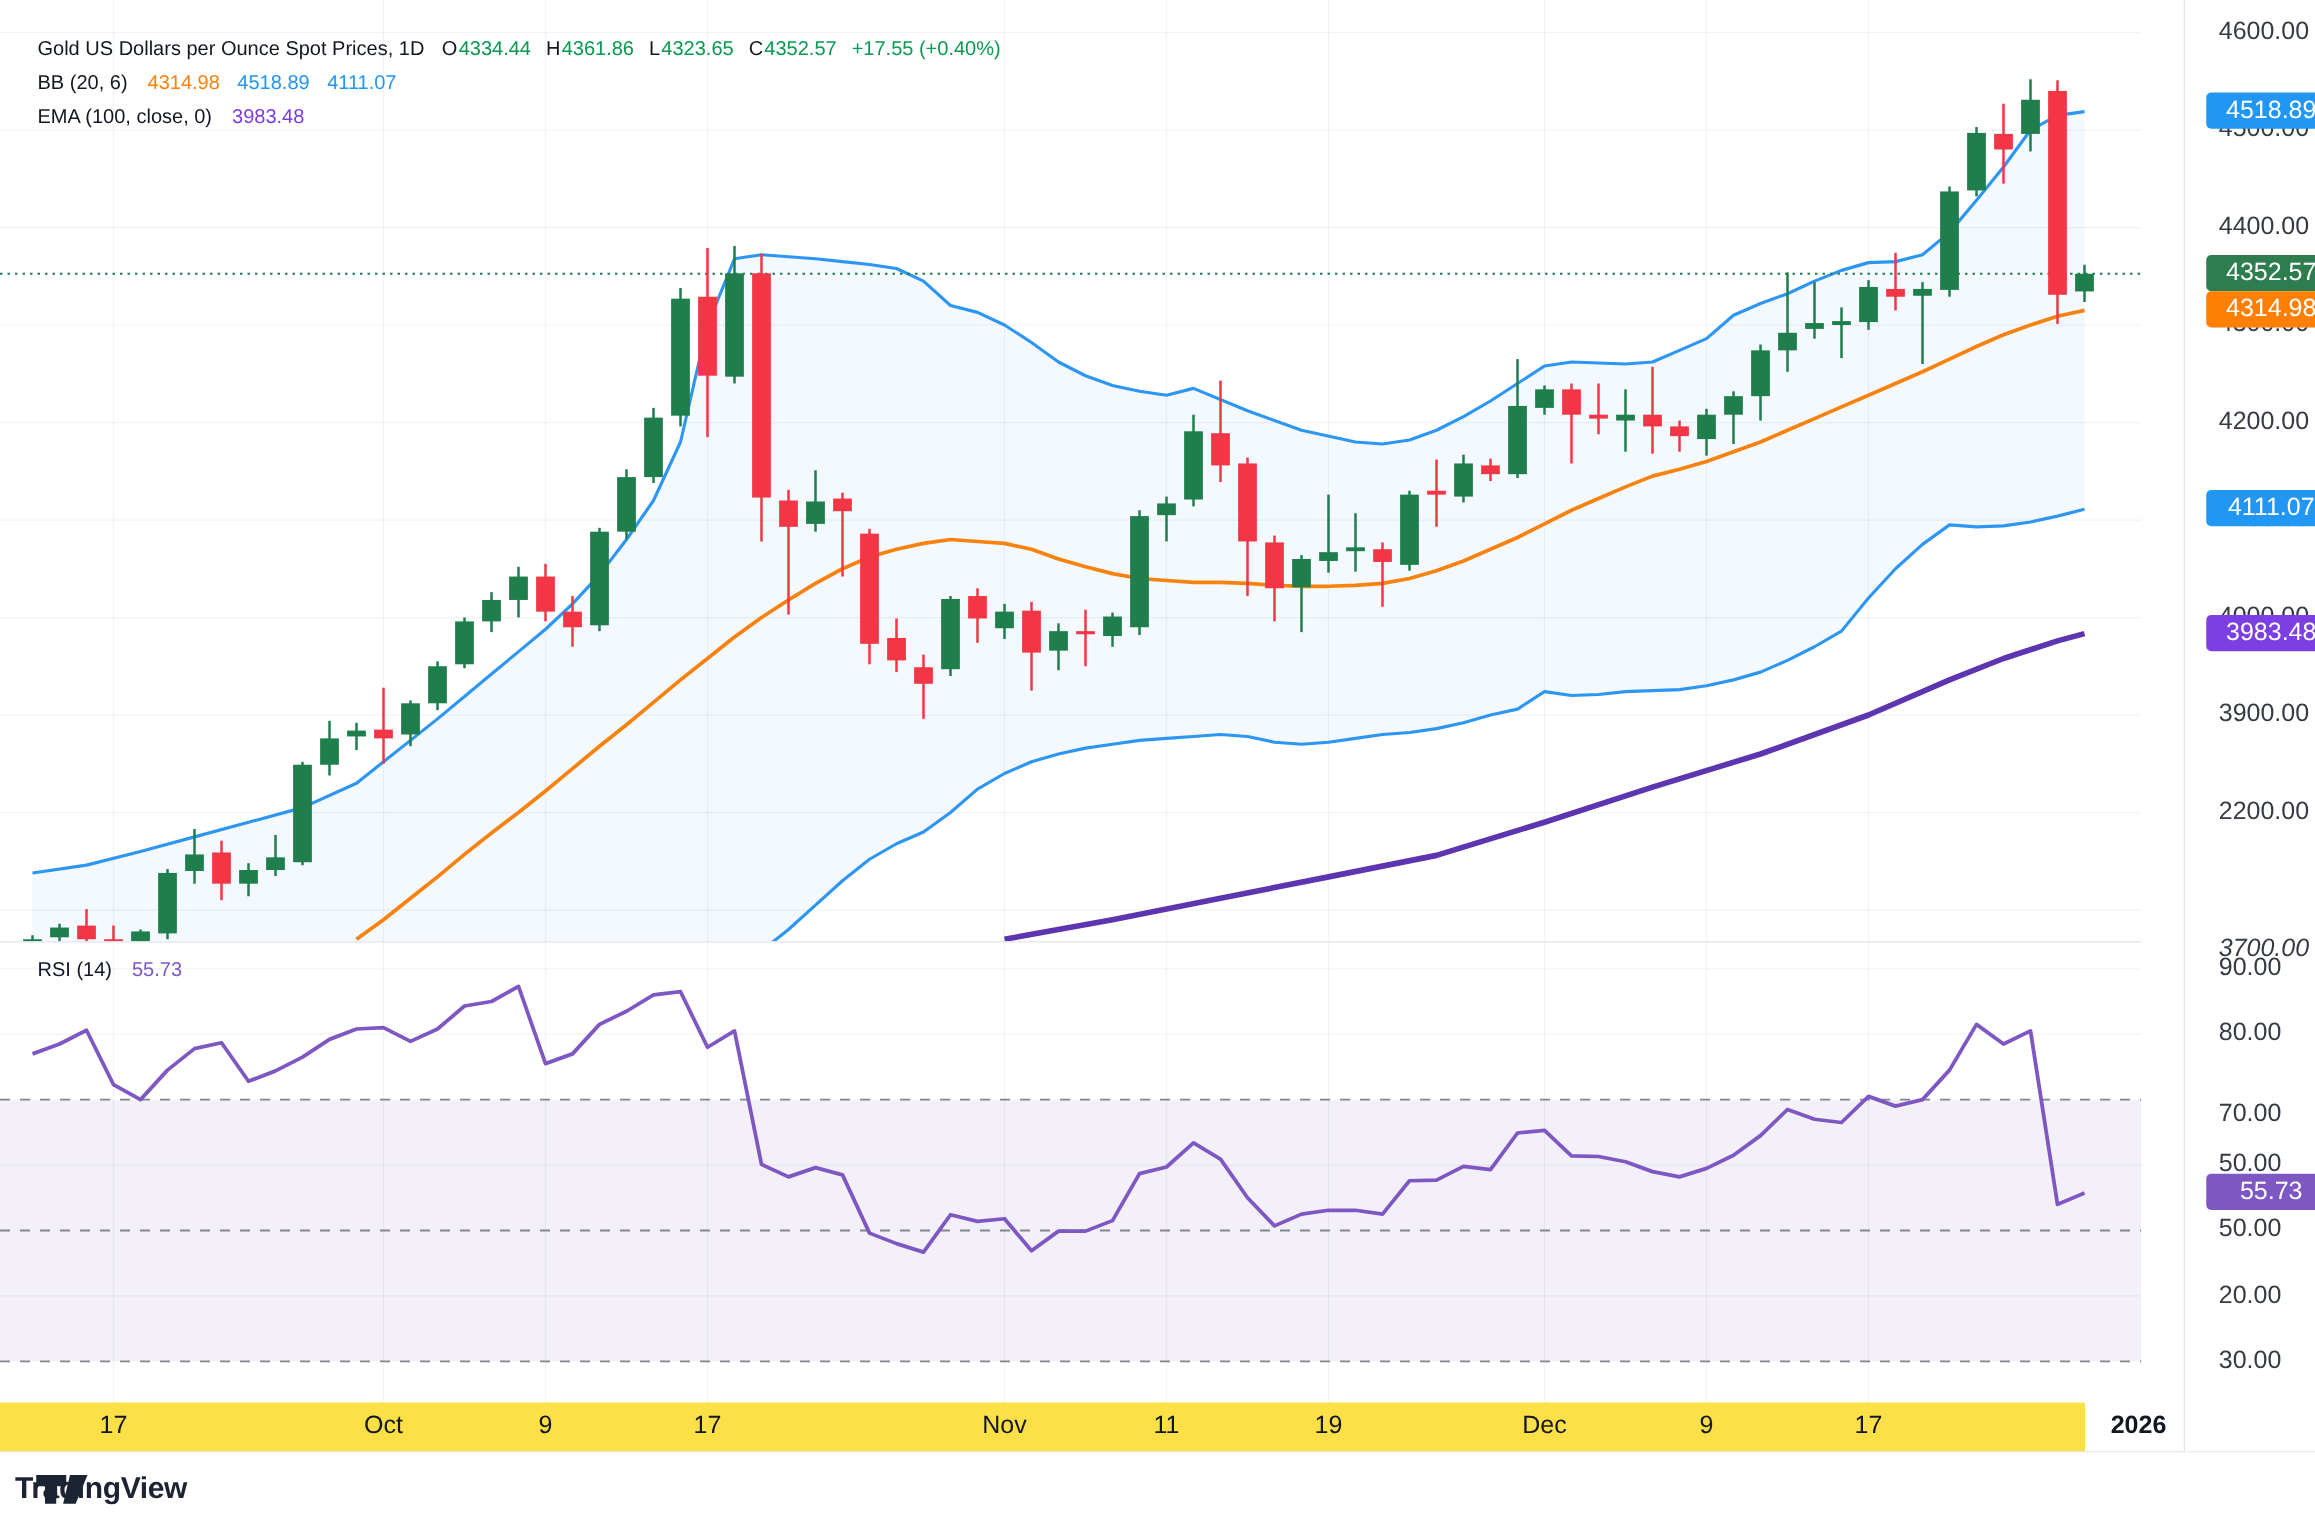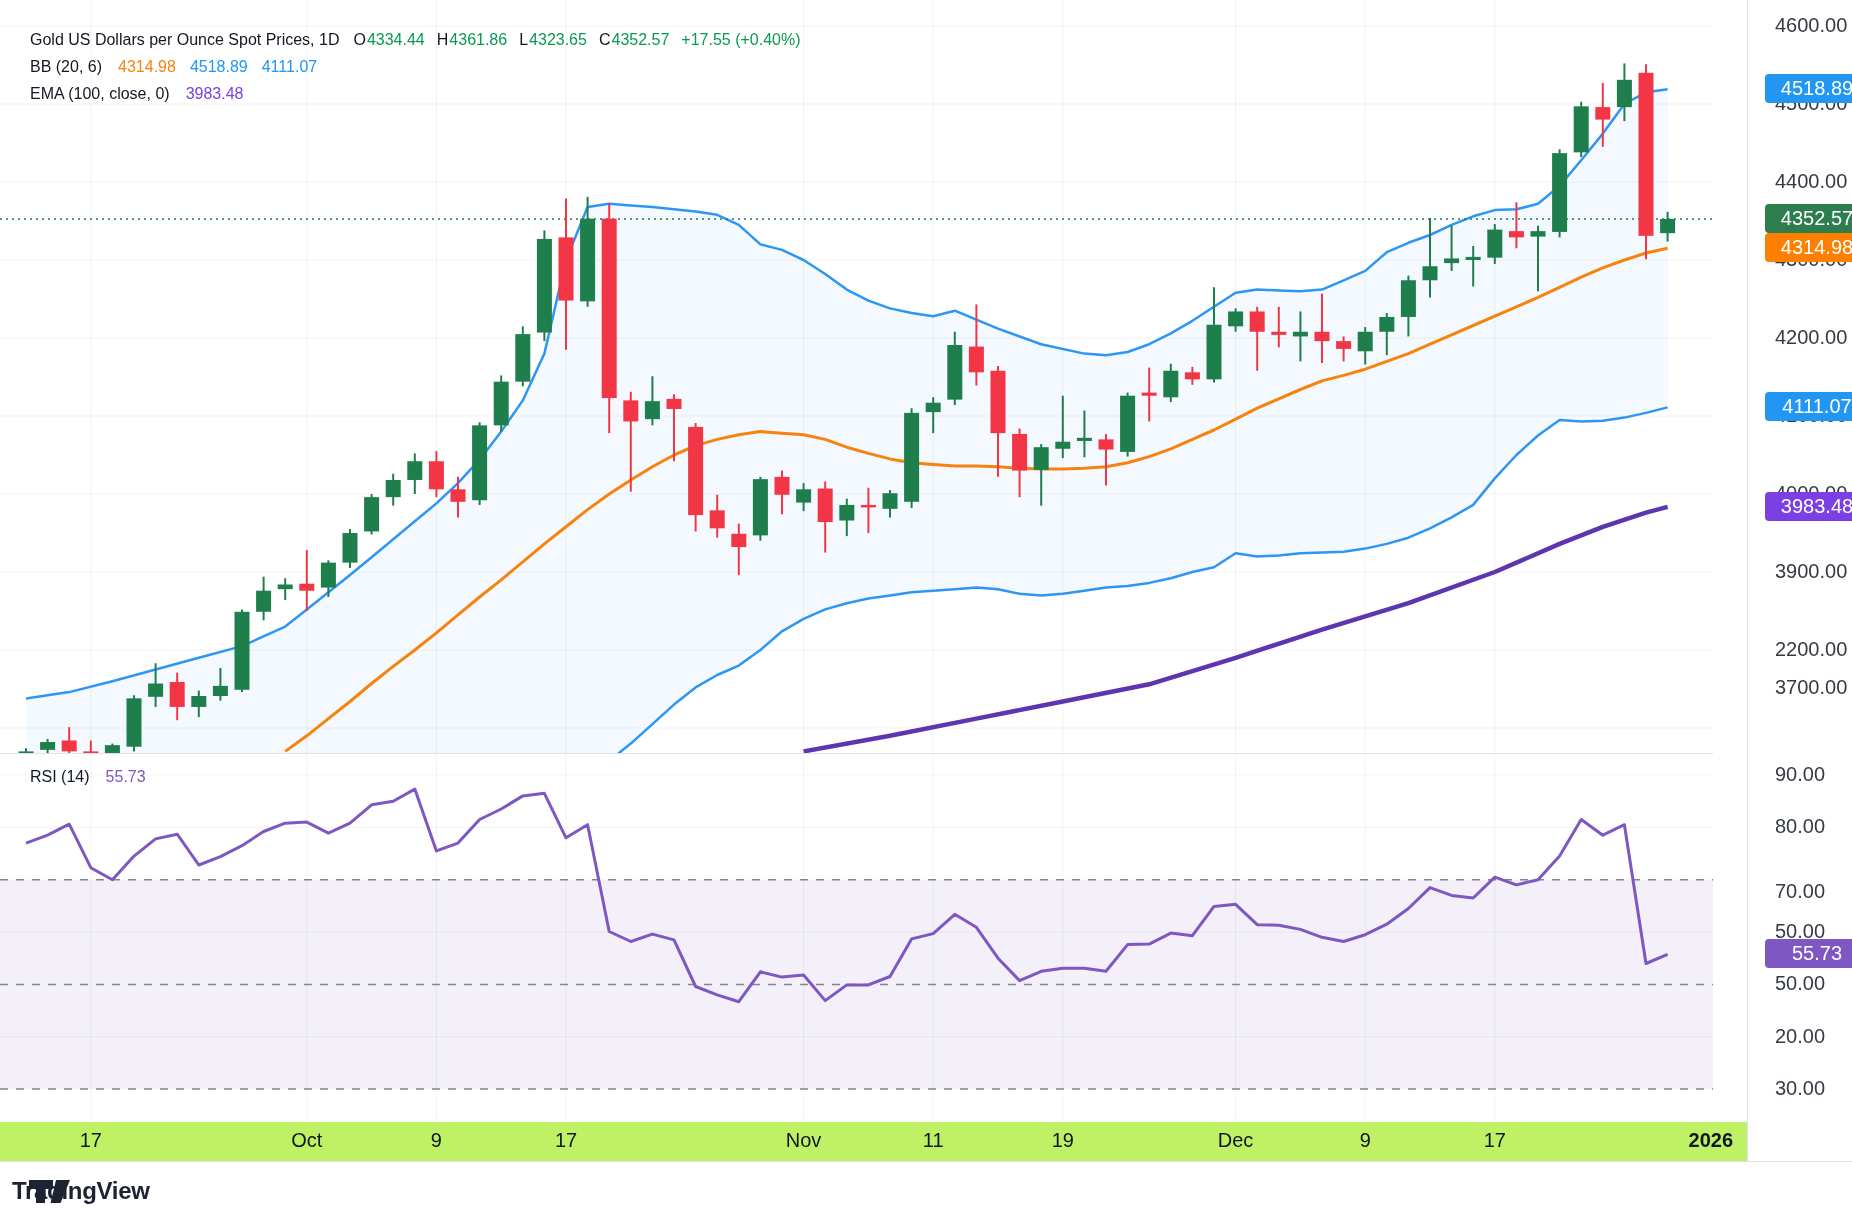--- a/index.html
+++ b/index.html
@@ -9,21 +9,21 @@
   #price-svg{top:0;}
   #rsi-svg{top:753px;}
   .legend{position:absolute;left:30px;z-index:5;font-size:16px;white-space:nowrap;}
   .legend span{display:inline-block;}
   .axis-col{position:absolute;top:0;left:1713px;width:139px;height:1161px;background:#fff;
             border-left:1px solid #e0e3eb;z-index:4;margin-left:34px;}
   .axis-label{position:absolute;left:27px;font-size:20px;color:#363a45;}
   .axis-badge{position:absolute;left:17px;width:104px;height:29px;border-radius:4px;color:#fff;
               font-size:20px;text-align:center;line-height:29px;z-index:6;}
   .pane-divider{position:absolute;left:0;width:1713px;height:1px;background:#e0e3eb;z-index:3;}
-  #time-axis{position:absolute;top:1122px;left:0;width:1852px;height:39px;background:#bef264;z-index:2;}
+  #time-axis{position:absolute;top:1122px;left:0;width:1668px;height:39px;background:#fde047;z-index:2;}
   .time-label{position:absolute;top:0;height:39px;line-height:36px;font-size:20px;color:#131722;
               transform:translateX(-50%);white-space:nowrap;}
   .time-label.bold{font-weight:bold;}
   #bottom-border{position:absolute;top:1161px;left:0;width:1852px;height:1px;background:#e0e3eb;}
   #brand-bar{position:absolute;top:1162px;left:0;width:1852px;height:58px;background:#fff;
              display:flex;align-items:center;}
   #brand-bar .logo-glyph{margin-left:28px;}
   #brand-bar .logo-text{margin-left:12px;font-size:24px;font-weight:700;color:#1c2333;letter-spacing:-0.3px;}
 </style>
 </head>
@@ -245,21 +245,21 @@
   <div class="axis-col" id="axis-col">
       <div class="axis-label" style="top: 14px;">4600.00</div>
       <div class="axis-label" style="top: 92px;">4500.00</div>
       <div class="axis-label" style="top: 170px;">4400.00</div>
       <div class="axis-label" style="top: 248px;">4300.00</div>
       <div class="axis-label" style="top: 326px;">4200.00</div>
       <div class="axis-label" style="top: 404px;">4100.00</div>
       <div class="axis-label" style="top: 482px;">4000.00</div>
       <div class="axis-label" style="top: 560px;">3900.00</div>
       <div class="axis-label" style="top: 638px;">2200.00</div>
-      <div class="axis-label" style="top: 676px;">3700.00</div>
+      <div class="axis-label" style="top: 748px; font-style: italic;">3700.00</div>
       <div class="axis-label" style="top: 763px;">90.00</div>
       <div class="axis-label" style="top: 815.35px;">80.00</div>
       <div class="axis-label" style="top: 880px;">70.00</div>
       <div class="axis-label" style="top: 920.05px;">50.00</div>
       <div class="axis-label" style="top: 972.4px;">50.00</div>
       <div class="axis-label" style="top: 1024.75px;">20.00</div>
       <div class="axis-label" style="top: 1077.1px;">30.00</div>
       <div class="axis-badge" style="top: 74.2658px; background: rgb(33, 150, 243);">4518.89</div>
       <div class="axis-badge" style="top: 203.995px; background: rgb(46, 125, 79);">4352.57</div>
       <div class="axis-badge" style="top: 233.316px; background: rgb(255, 128, 0);">4314.98</div>

